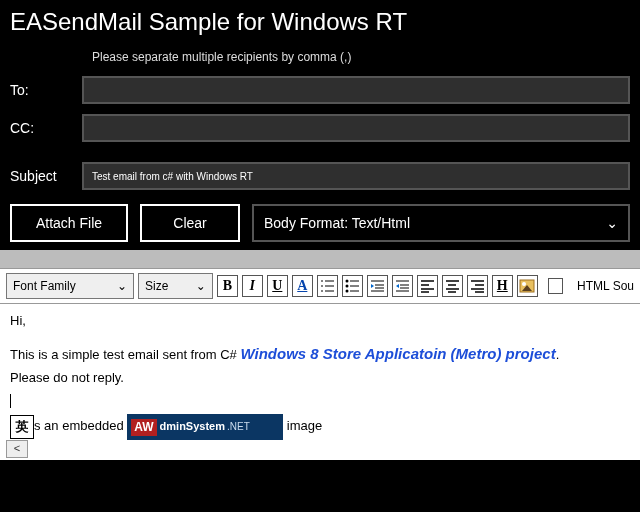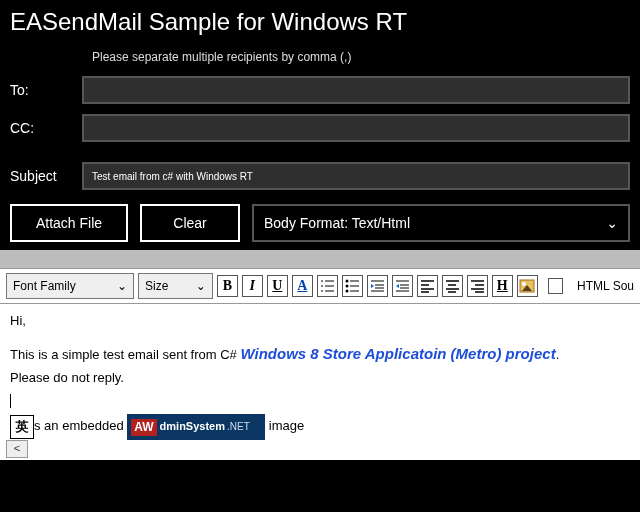--- a/index.html
+++ b/index.html
@@ -25,21 +25,21 @@
 .icoU{text-decoration:underline}
 .icoA{color:#0645ad;text-decoration:underline}
 .icoGraphic{background:#fff}
 .icoGraphic svg{display:block}
 .chk{width:14px;height:14px;border:1px solid #555;background:#fff;margin-left:6px}
 .chklbl{font-size:12px;color:#000;margin-left:10px;white-space:nowrap}
 .editor{background:#fff;color:#000;font-size:13px;line-height:1.45;padding:8px 10px 0 10px;height:148px;position:relative;overflow:hidden}
 .editor p{margin:0 0 4px 0}
 .redbold{color:#1d4ed8;font-weight:bold;font-style:italic;font-size:15px}
 .ime{display:inline-flex;width:22px;height:22px;border:1px solid #000;align-items:center;justify-content:center;font-size:13px;font-weight:bold;vertical-align:middle}
-.embimg{display:inline-flex;width:138px;height:26px;background:#0b3663;color:#fff;align-items:center;vertical-align:middle;font-size:10px;padding:0 4px;box-sizing:border-box}
+.embimg{display:inline-flex;width:156px;height:26px;background:#0b3663;color:#fff;align-items:center;vertical-align:middle;font-size:10px;padding:0 4px;box-sizing:border-box}
 .embimg .aw{background:#b22020;color:#fff;font-weight:bold;padding:0 3px;margin-right:3px;font-size:12px}
 .embimg .as{font-weight:bold;font-size:11px}
 .embimg .net{color:#cde;font-size:10px;margin-left:2px}
 .caret{display:inline-block;width:1px;height:14px;background:#000;vertical-align:middle}
 .hscroll{position:absolute;left:6px;bottom:2px;width:20px;height:16px;border:1px solid #999;background:#eee;display:flex;align-items:center;justify-content:center;font-size:11px;color:#333}
 </style>
 </head>
 <body>
 
 <div class="app">

